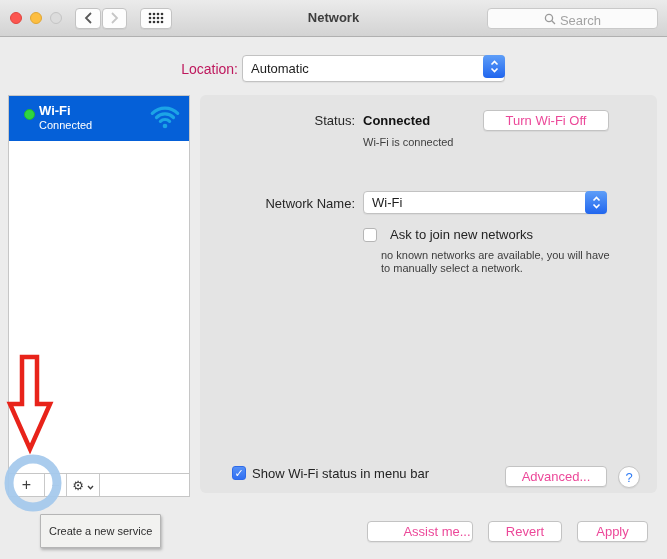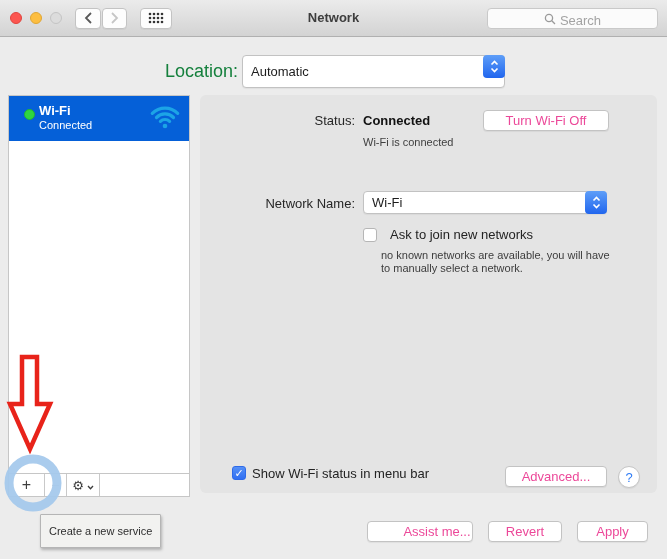--- a/index.html
+++ b/index.html
@@ -34,27 +34,27 @@
     font-size:13px; font-weight:bold; color:#3d3d3d;
   }
   .searchbox {
     left:487px; top:8px; width:171px; height:21px;
     background:#fbfbfb; border:1px solid #c9c9c9; border-radius:4px;
     display:flex; align-items:flex-end; justify-content:center; gap:4px;
     color:#a3a3a3; font-size:13px;
   }
 
   
-  .loc-label { left:100px; top:61px; width:138px; text-align:right; font-size:18px; color:#15803d; }
+  .loc-label { left:100px; top:61px; width:138px; text-align:right; font-size:14px; color:#be185d; }
   .popup {
     background:#fff; border:1px solid #c2c2c2; border-radius:4px;
     font-size:13px; color:#1c1c1c; display:flex; align-items:center;
     padding-left:8px; box-shadow:0 1px 1px rgba(0,0,0,.05);
   }
-  .loc-popup { left:242px; top:55px; width:263px; height:33px; }
+  .loc-popup { left:242px; top:55px; width:263px; height:27px; }
   .stepper {
     position:absolute; right:-1px; top:-1px; width:22px; height:23px;
     background:linear-gradient(#5e9ef8,#2166ee); border-radius:4px;
     display:flex; align-items:center; justify-content:center;
   }
 
   
   .sidebar {
     left:8px; top:95px; width:182px; height:402px;
     background:#fff; border:1px solid #c6c6c6;

